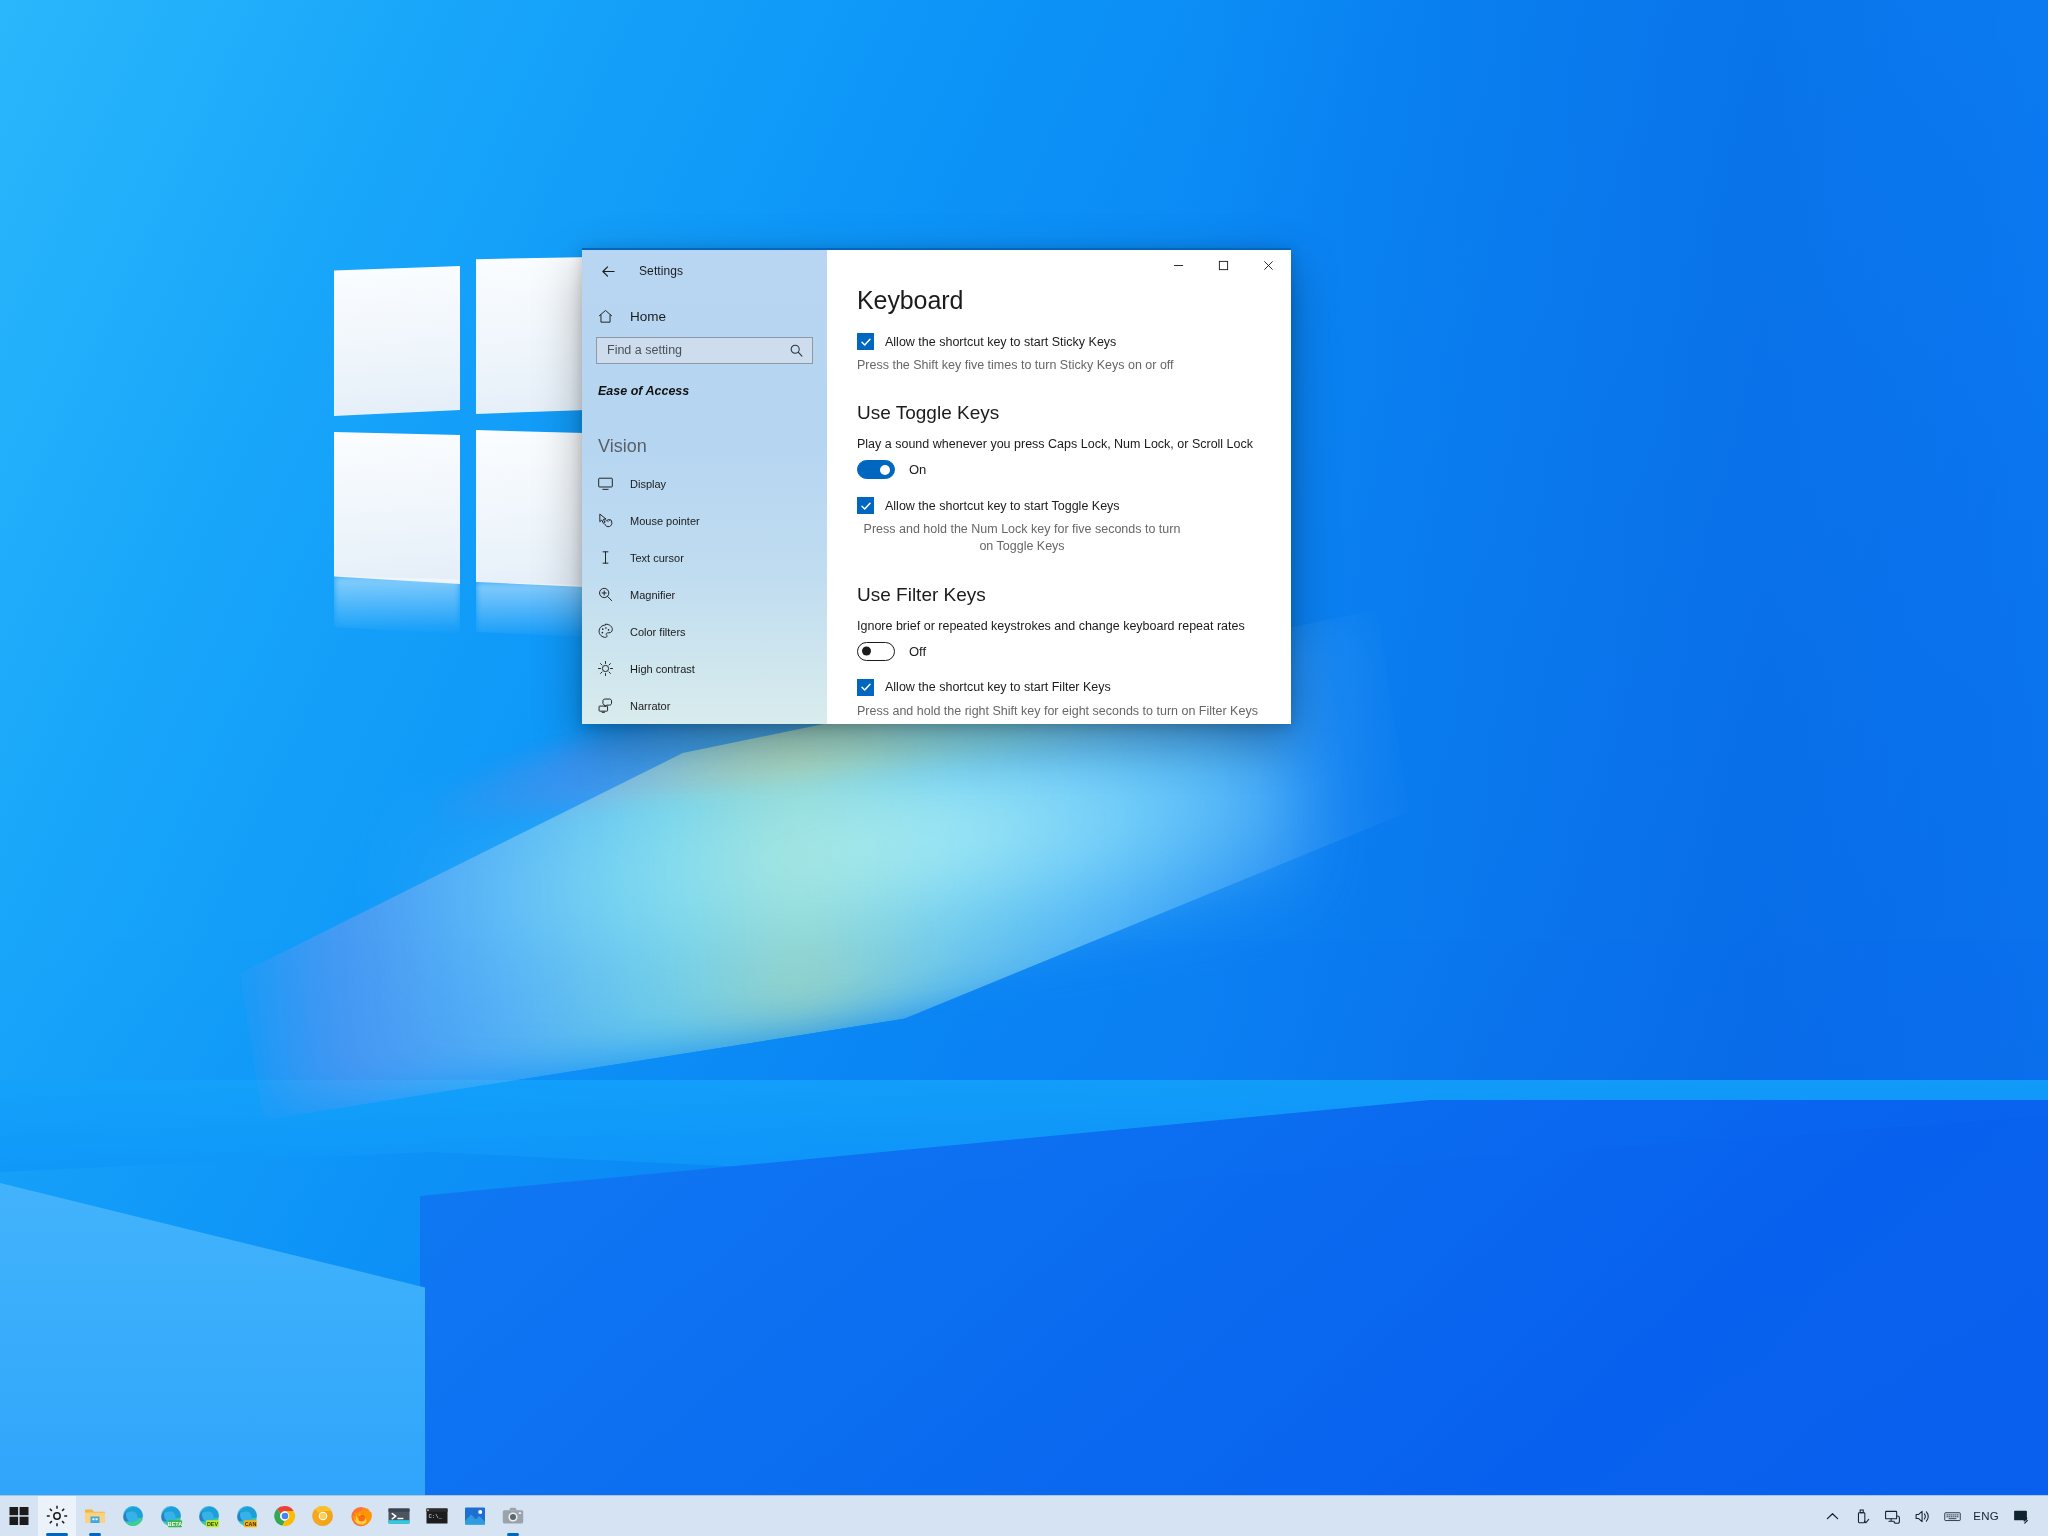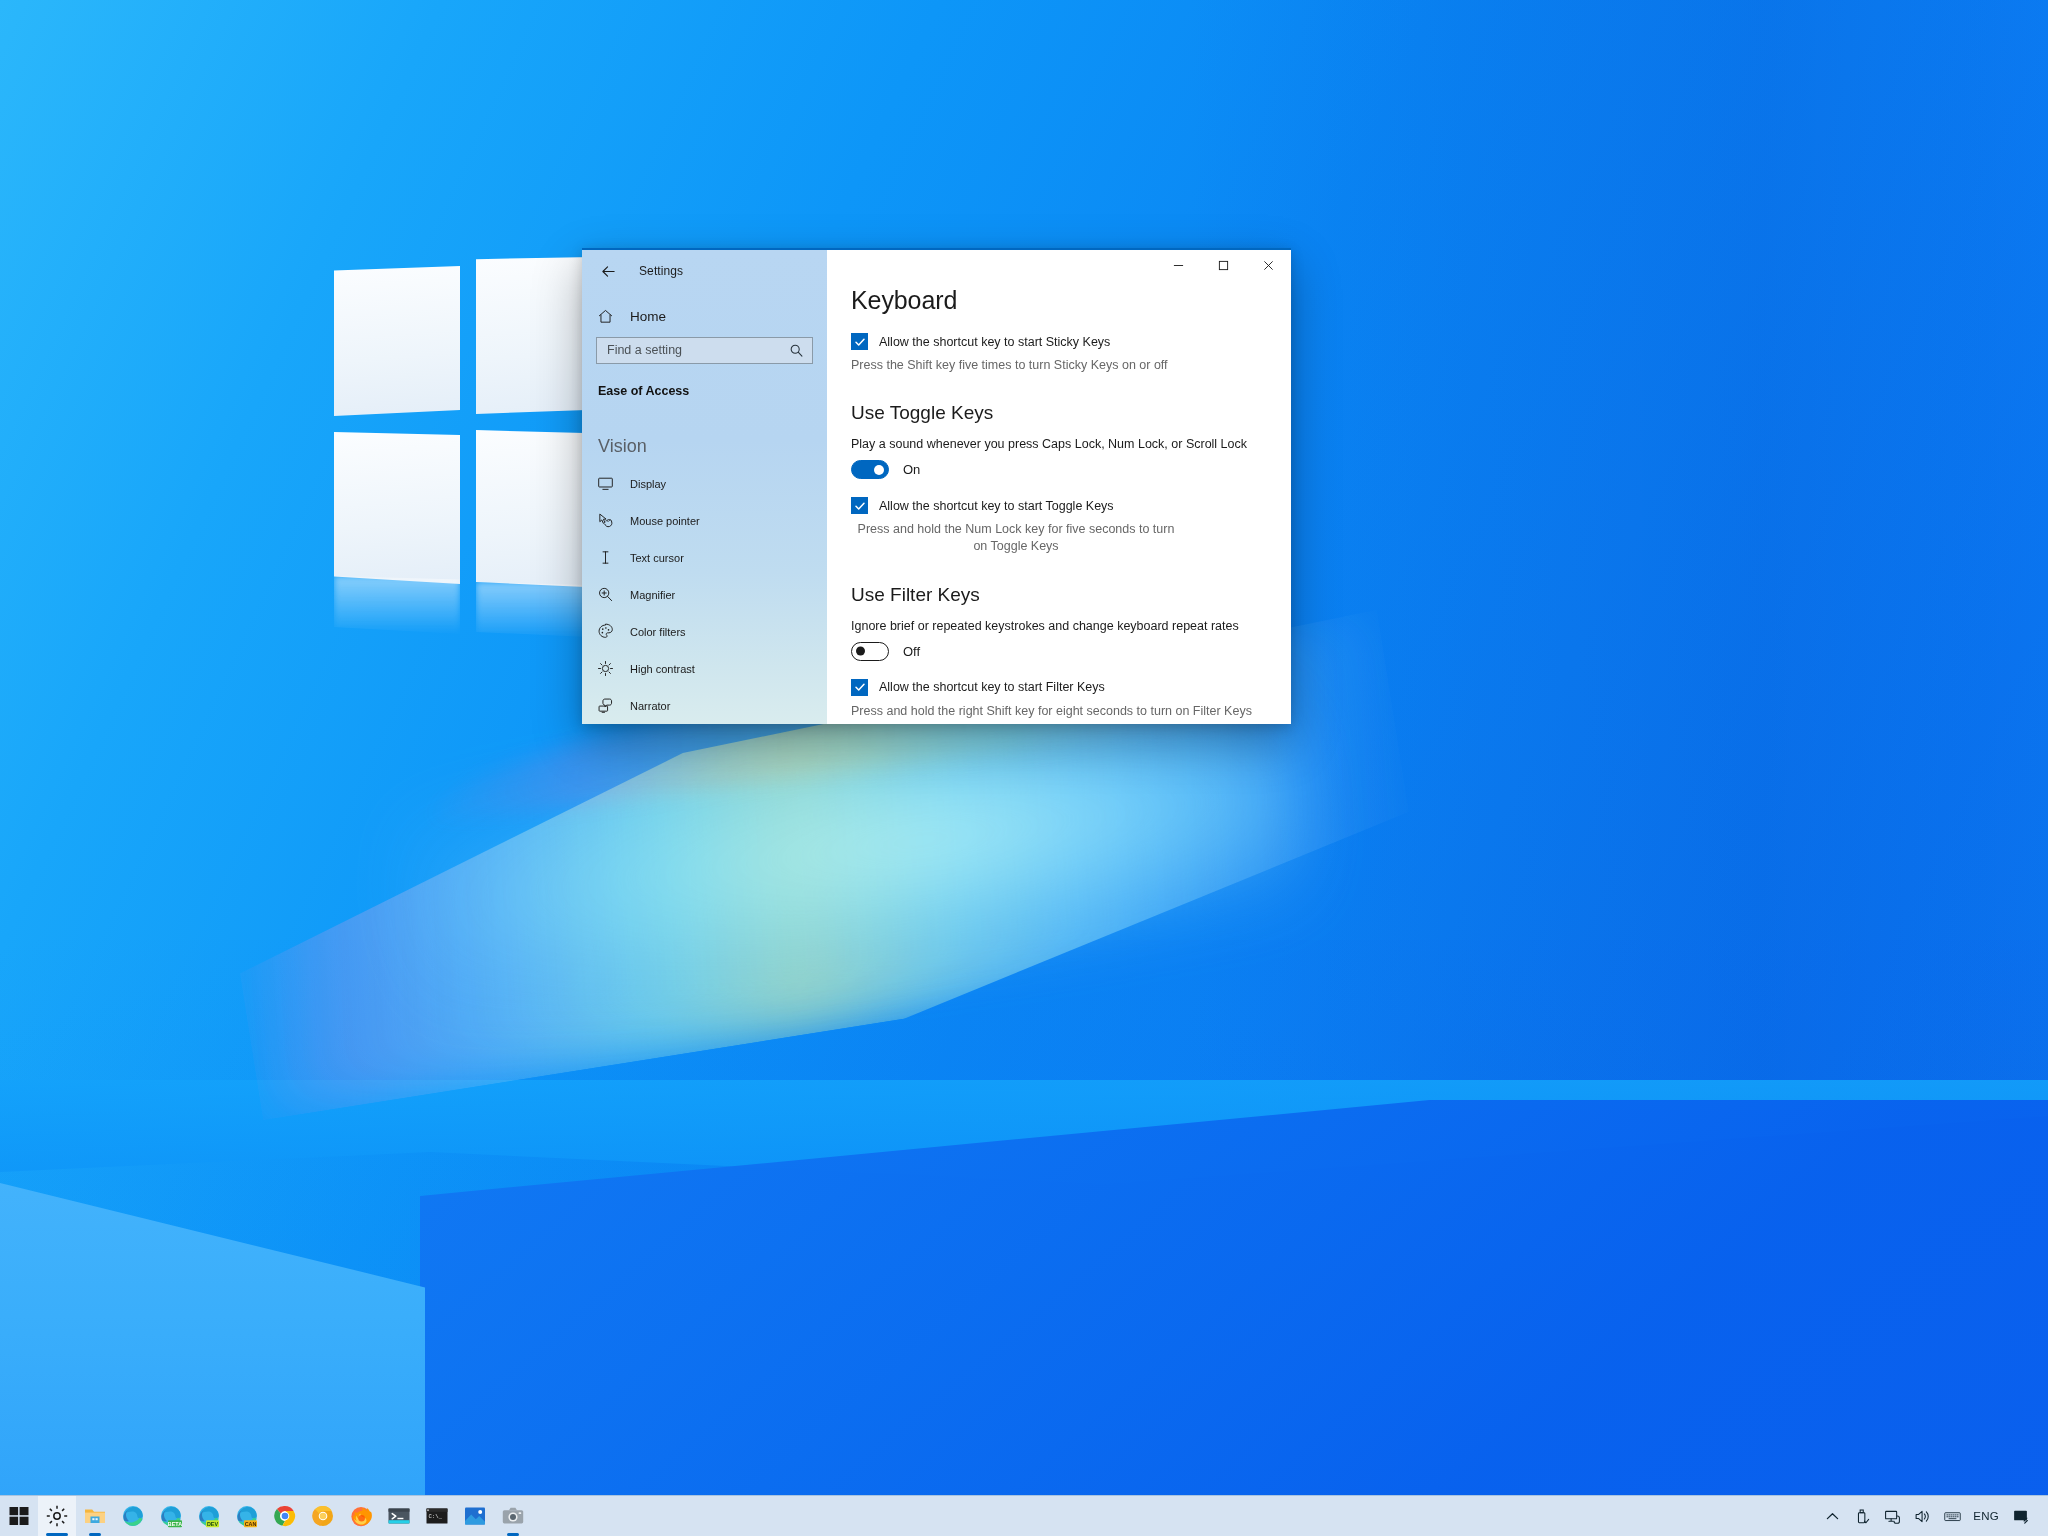--- a/index.html
+++ b/index.html
@@ -197,21 +197,21 @@
   .search-box input {
     flex:1; border:none; outline:none; background:transparent;
     font-family:"Liberation Sans", sans-serif;
     font-size:12.5px; color:#3c4043;
   }
   .search-box input::placeholder { color:#4b5156; }
   .search-box .sico { width:15px; height:15px; color:#25313a; }
 
   .cat-title {
     margin:20px 0 0 16px;
-    font-size:12.5px; font-weight:bold; color:#121212;
+    font-size:12.5px; font-weight:bold; color:#121212;font-style:italic;
   }
   .group-title {
     margin:38px 0 0 16px;
     font-size:18px; color:#595f66;
   }
 
   .nav-list { margin-top:8px; }
   .nav-item {
     display:flex; align-items:center; gap:16px;
     height:37px; padding-left:14px;
@@ -235,21 +235,21 @@
     height:30px; display:flex; justify-content:flex-end; align-items:stretch;
   }
   .ctl {
     width:45px; display:flex; align-items:center; justify-content:center;
     color:#1b1b1b;
   }
   .ctl svg { width:11px; height:11px; }
 
   .content-scroll {
     flex:1; overflow:hidden;
-    padding:6px 26px 0 24px;
+    padding:6px 26px 0 30px;
   }
   .page-title {
     font-size:25px; font-weight:normal; color:#1b1b1b;
     letter-spacing:-0.1px;
     margin:0 0 18px 0;
   }
   .section-head {
     font-size:19px; color:#1b1b1b; font-weight:normal;
     margin:28px 0 12px 0;
   }

